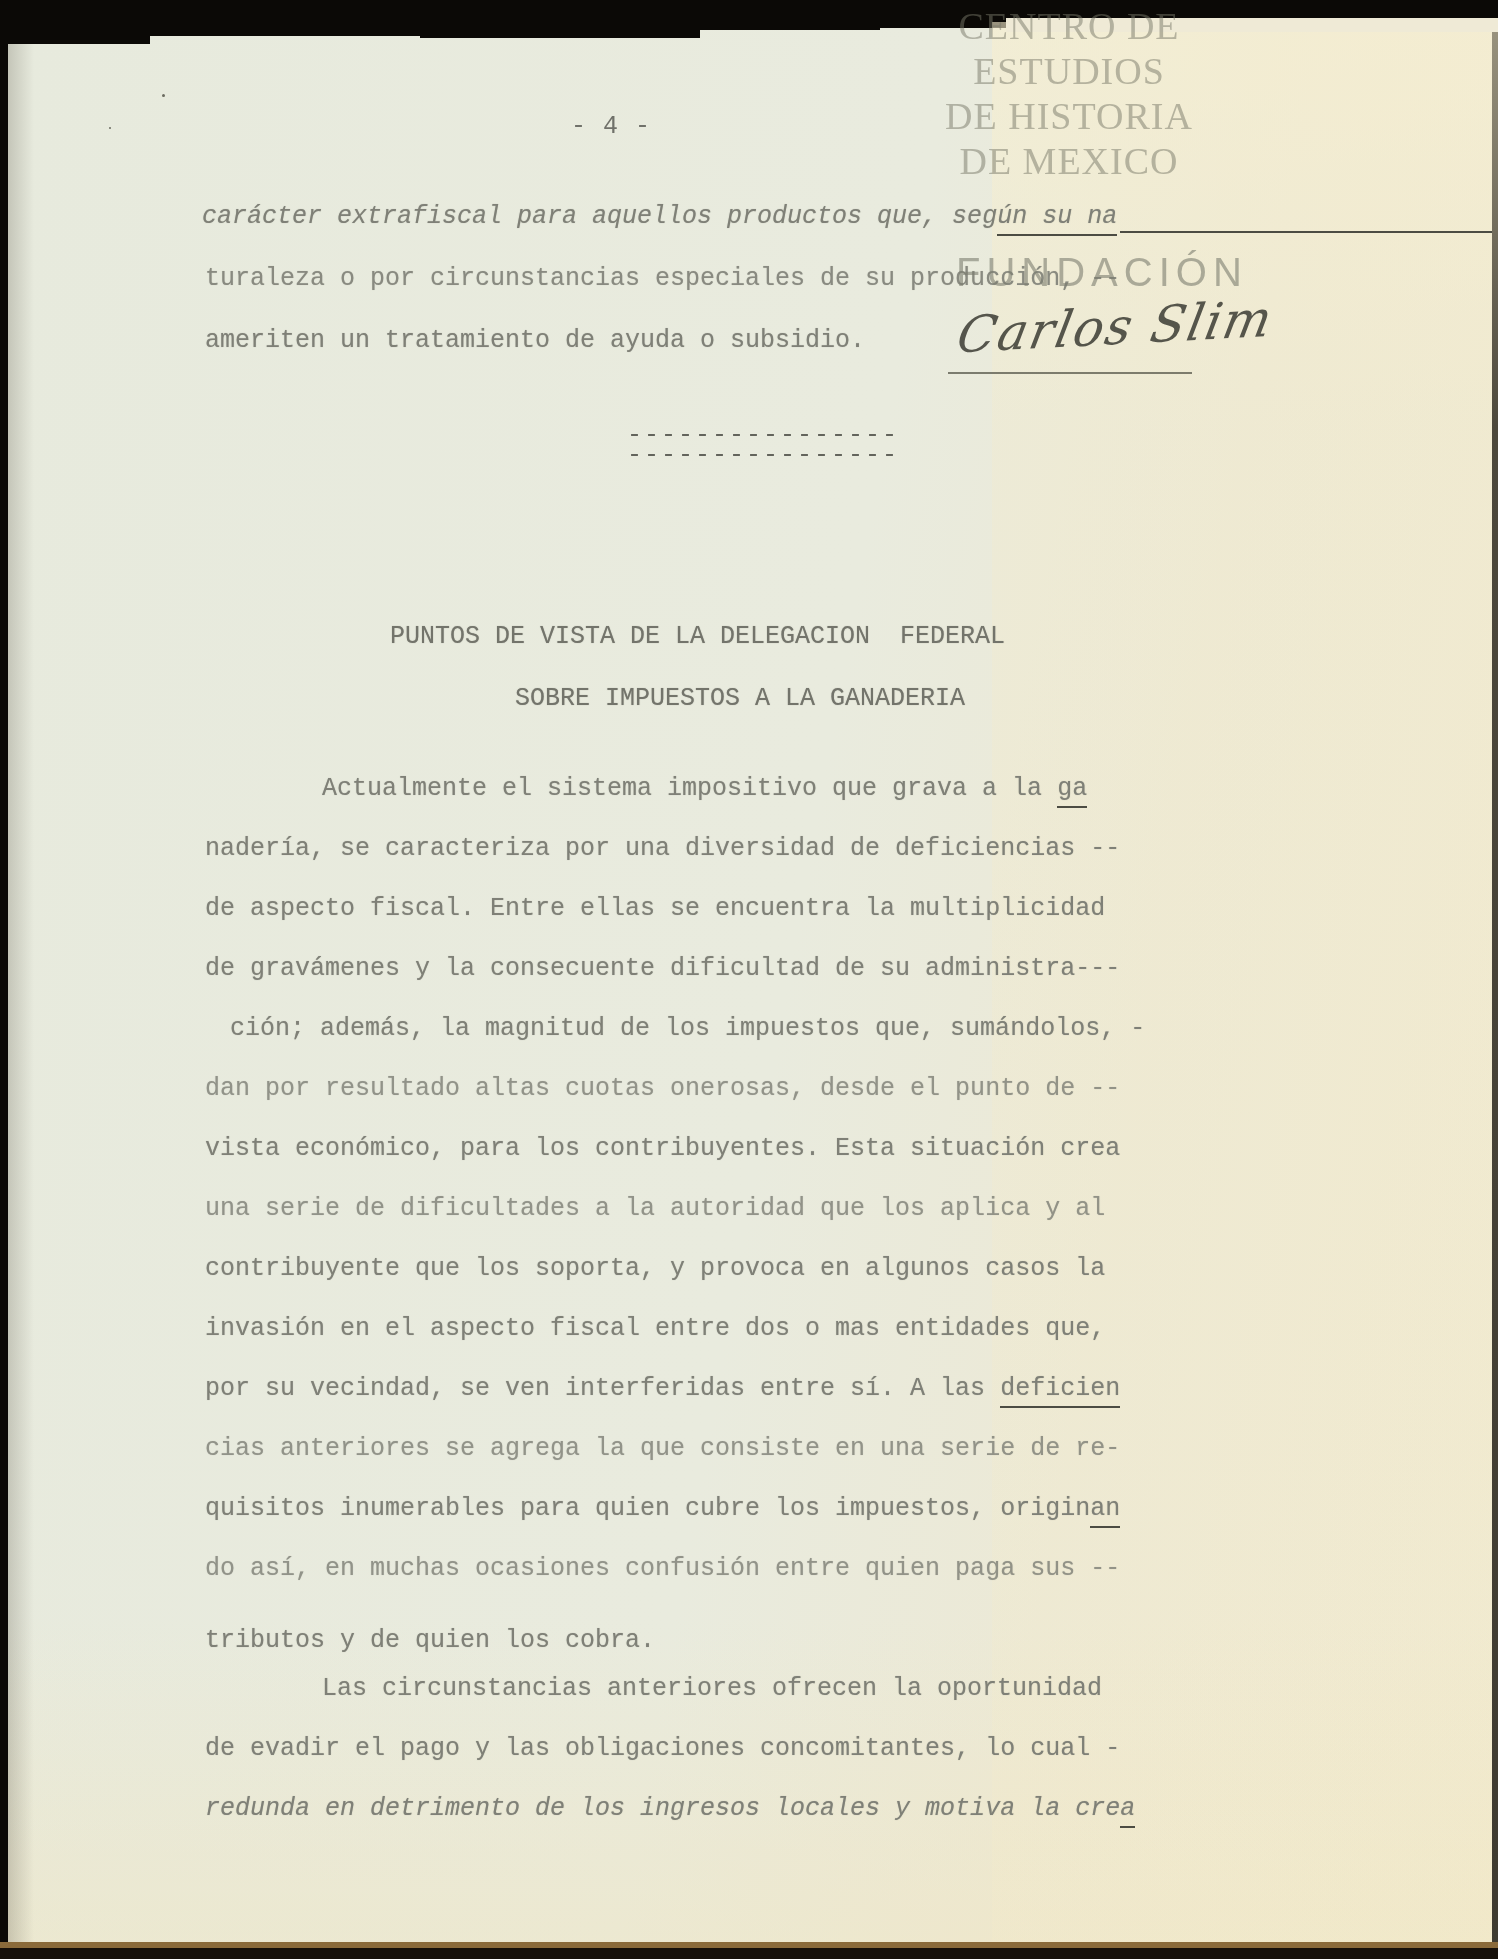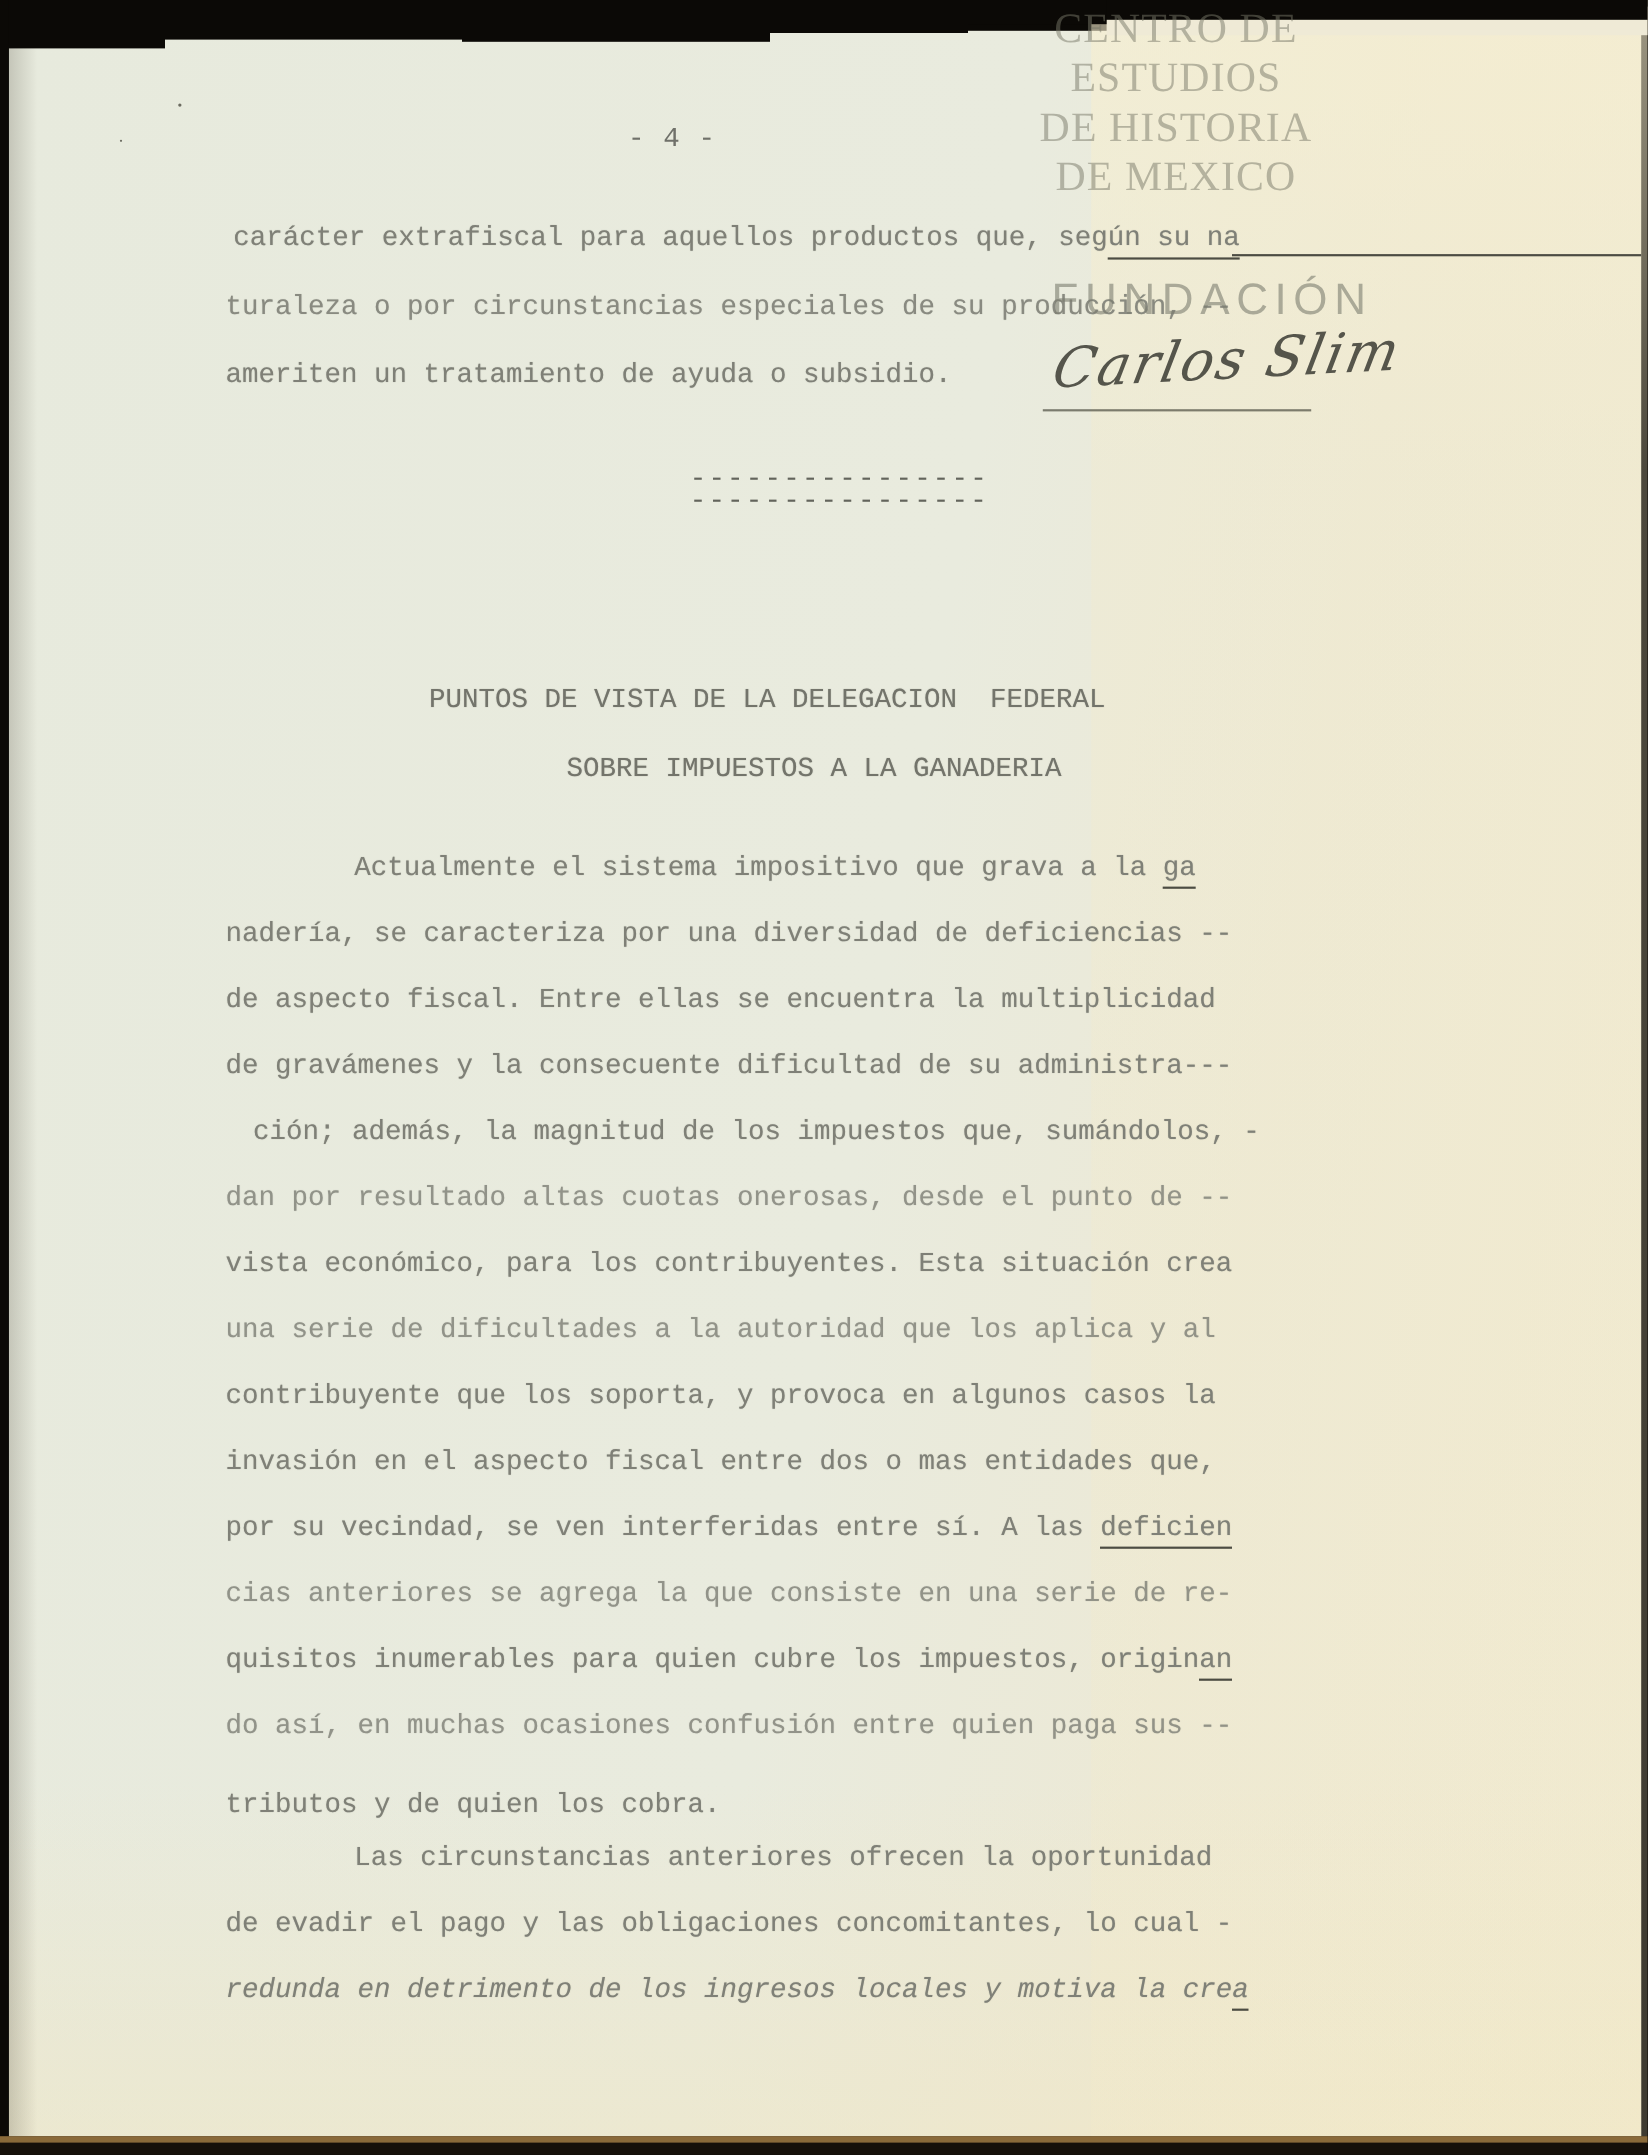--- a/index.html
+++ b/index.html
@@ -66,21 +66,21 @@
   <div class="edge-left"></div>
   <div class="edge-bottom-line"></div>
   <div class="edge-bottom"></div>
 
   <div class="speck" style="left:162px;top:94px;width:3px;height:3px;"></div>
   <div class="speck" style="left:109px;top:127px;width:2px;height:2px;"></div>
 
   <div class="page-number">- 4 -</div>
 
   <div class="lines-layer" id="para1-lines">
-      <div class="typed-line" style="top: 202px; left: 212px;"><span>carácter extrafiscal para aquellos productos que, seg</span><span class="u">ún su na</span></div>
+      <div class="typed-line" style="top: 202px; left: 202px; font-style: italic;"><span>carácter extrafiscal para aquellos productos que, seg</span><span class="u">ún su na</span></div>
       <div class="typed-line" style="top: 264px; left: 205px;"><span>turaleza o por circunstancias especiales de su producción, --</span></div>
       <div class="typed-line" style="top: 326px; left: 205px;"><span>ameriten un tratamiento de ayuda o subsidio.</span></div>
     </div>
 
   <div class="underline-ext"></div>
 
   <div class="sep-row" style="top:421px;">----------------</div>
   <div class="sep-row" style="top:441px;">----------------</div>
 
   <div class="heading-line" style="left:390px;top:622px;">PUNTOS DE VISTA DE LA DELEGACION  FEDERAL</div>

